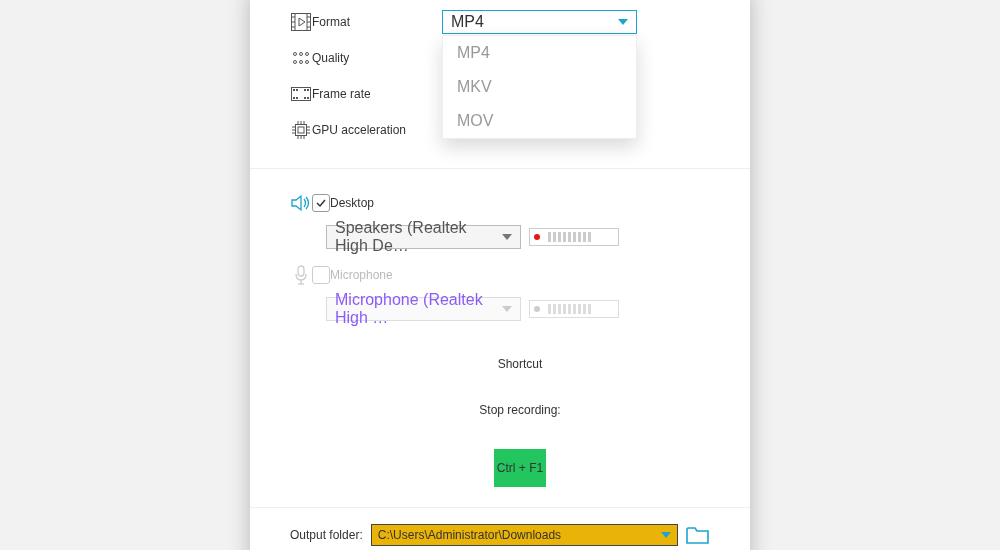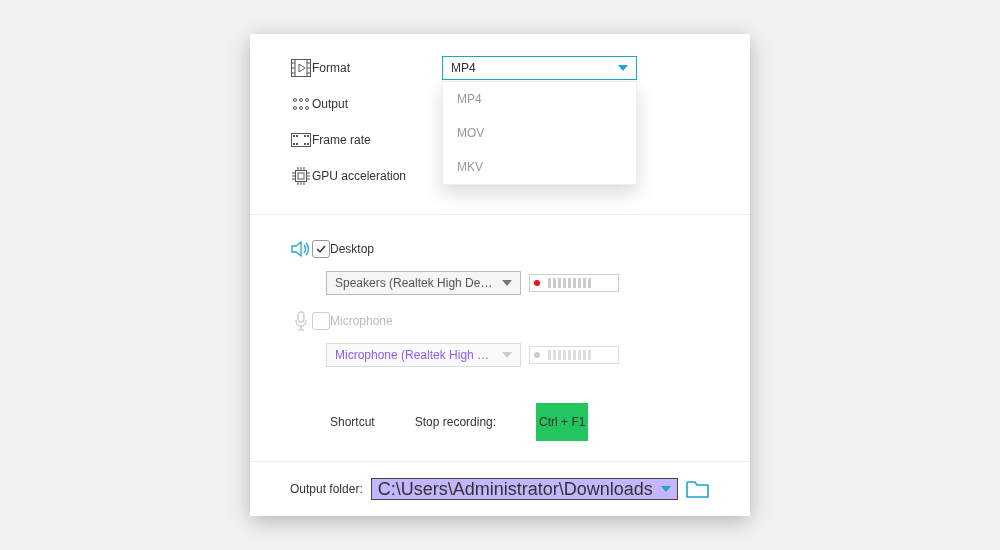--- a/index.html
+++ b/index.html
@@ -31,21 +31,21 @@
   .row .label-col { width: 130px; }
   .row .control-col { flex: 1; }
   .select {
     width: 195px;
     height: 24px;
     border: 1px solid #ccc;
     display: flex;
     align-items: center;
     justify-content: space-between;
     padding: 0 8px;
-    font-size: 12px;
+    font-size: 16px;
     background: #fff;
     cursor: pointer;
     position: relative;
   }
   .select.accent { border-color: #1aa4cf; color:#1aa4cf; }
   .select .caret { width: 0; height: 0; border-left:5px solid transparent; border-right:5px solid transparent; border-top:6px solid; }
   .select.accent .caret { border-top-color:#1aa4cf; }
   .select.gray .caret { border-top-color:#777; }
   .select.gray { background:#f5f5f5; border-color:#bbb; color:#555; }
   .select.disabled { color:#8b5cf6; border-color:#ddd; background:#fafafa; }
@@ -71,28 +71,28 @@
   .meter {
     width:90px; height:18px; border:1px solid #ccc;
     display:flex; align-items:center; gap:2px; padding:0 4px;
   }
   .meter .dot { width:6px; height:6px; border-radius:50%; background:#e61717; }
   .meter.disabled .dot { background:#ccc; }
   .meter .bar { width:3px; height:10px; background:#ccc; }
 
   .indent { padding-left: 36px; }
   .audio-row { display:flex; align-items:center; gap:8px; margin-top:4px; margin-bottom: 8px;}
-  .shortcut-row { display:flex; align-items:center; gap:40px; padding-top: 28px; padding-left: 40px;}
+  .shortcut-row { display:flex; align-items:center; gap:32px; padding-top: 28px; padding-left: 40px; flex-direction: column;}
   .hl { background: #22c55e; padding: 12px 3px; font-weight: normal; }
 
   .output-row { display:flex; align-items:center; gap:8px; padding: 16px 40px; }
   .path-field {
     flex:1; height:22px; border:1px solid #444; display:flex;
     align-items:center; justify-content:space-between; padding:0 6px;
-    font-size:18px; background:#c4b5fd;
+    font-size:12px; background:#eab308;
   }
   .path-field .caret { width:0;height:0;border-left:5px solid transparent;border-right:5px solid transparent;border-top:6px solid #1aa4cf; }
 
   .muted { color:#bbb; }
 </style>
 </head>
 <body>
 
 <div class="panel">
 
@@ -112,39 +112,39 @@
             <polygon points="8,5 8,13 14,9" fill="none" stroke="#555"></polygon>
           </svg>
       </div>
       <div class="label-col"><span>Format</span></div>
       <div class="control-col">
         <div class="select accent">
           <span style="color:#333">MP4</span>
           <span class="caret"></span>
           <div class="dropdown-list">
             <div>MP4</div>
+            <div>MKV</div>
             <div>MOV</div>
-            <div>MKV</div>
           </div>
         </div>
       </div>
     </div>
 
     <div class="row">
       <div class="icon-col">
         <svg class="icon-svg" width="18" height="14" viewBox="0 0 18 14">
             <circle cx="3" cy="3" r="1.5" fill="none" stroke="#555"></circle>
             <circle cx="9" cy="3" r="1.5" fill="none" stroke="#555"></circle>
             <circle cx="15" cy="3" r="1.5" fill="none" stroke="#555"></circle>
             <circle cx="3" cy="11" r="1.5" fill="none" stroke="#555"></circle>
             <circle cx="9" cy="11" r="1.5" fill="none" stroke="#555"></circle>
             <circle cx="15" cy="11" r="1.5" fill="none" stroke="#555"></circle>
           </svg>
       </div>
-      <div class="label-col"><span>Output</span></div>
+      <div class="label-col"><span>Quality</span></div>
       <div class="control-col"></div>
     </div>
 
     <div class="row">
       <div class="icon-col">
         <svg class="icon-svg" width="20" height="14" viewBox="0 0 20 14">
             <rect x="0.5" y="0.5" width="19" height="13" fill="none" stroke="#555"></rect>
             <rect x="2" y="2" width="2" height="2" fill="#555"></rect>
             <rect x="5" y="2" width="2" height="2" fill="#555"></rect>
             <rect x="2" y="10" width="2" height="2" fill="#555"></rect>

